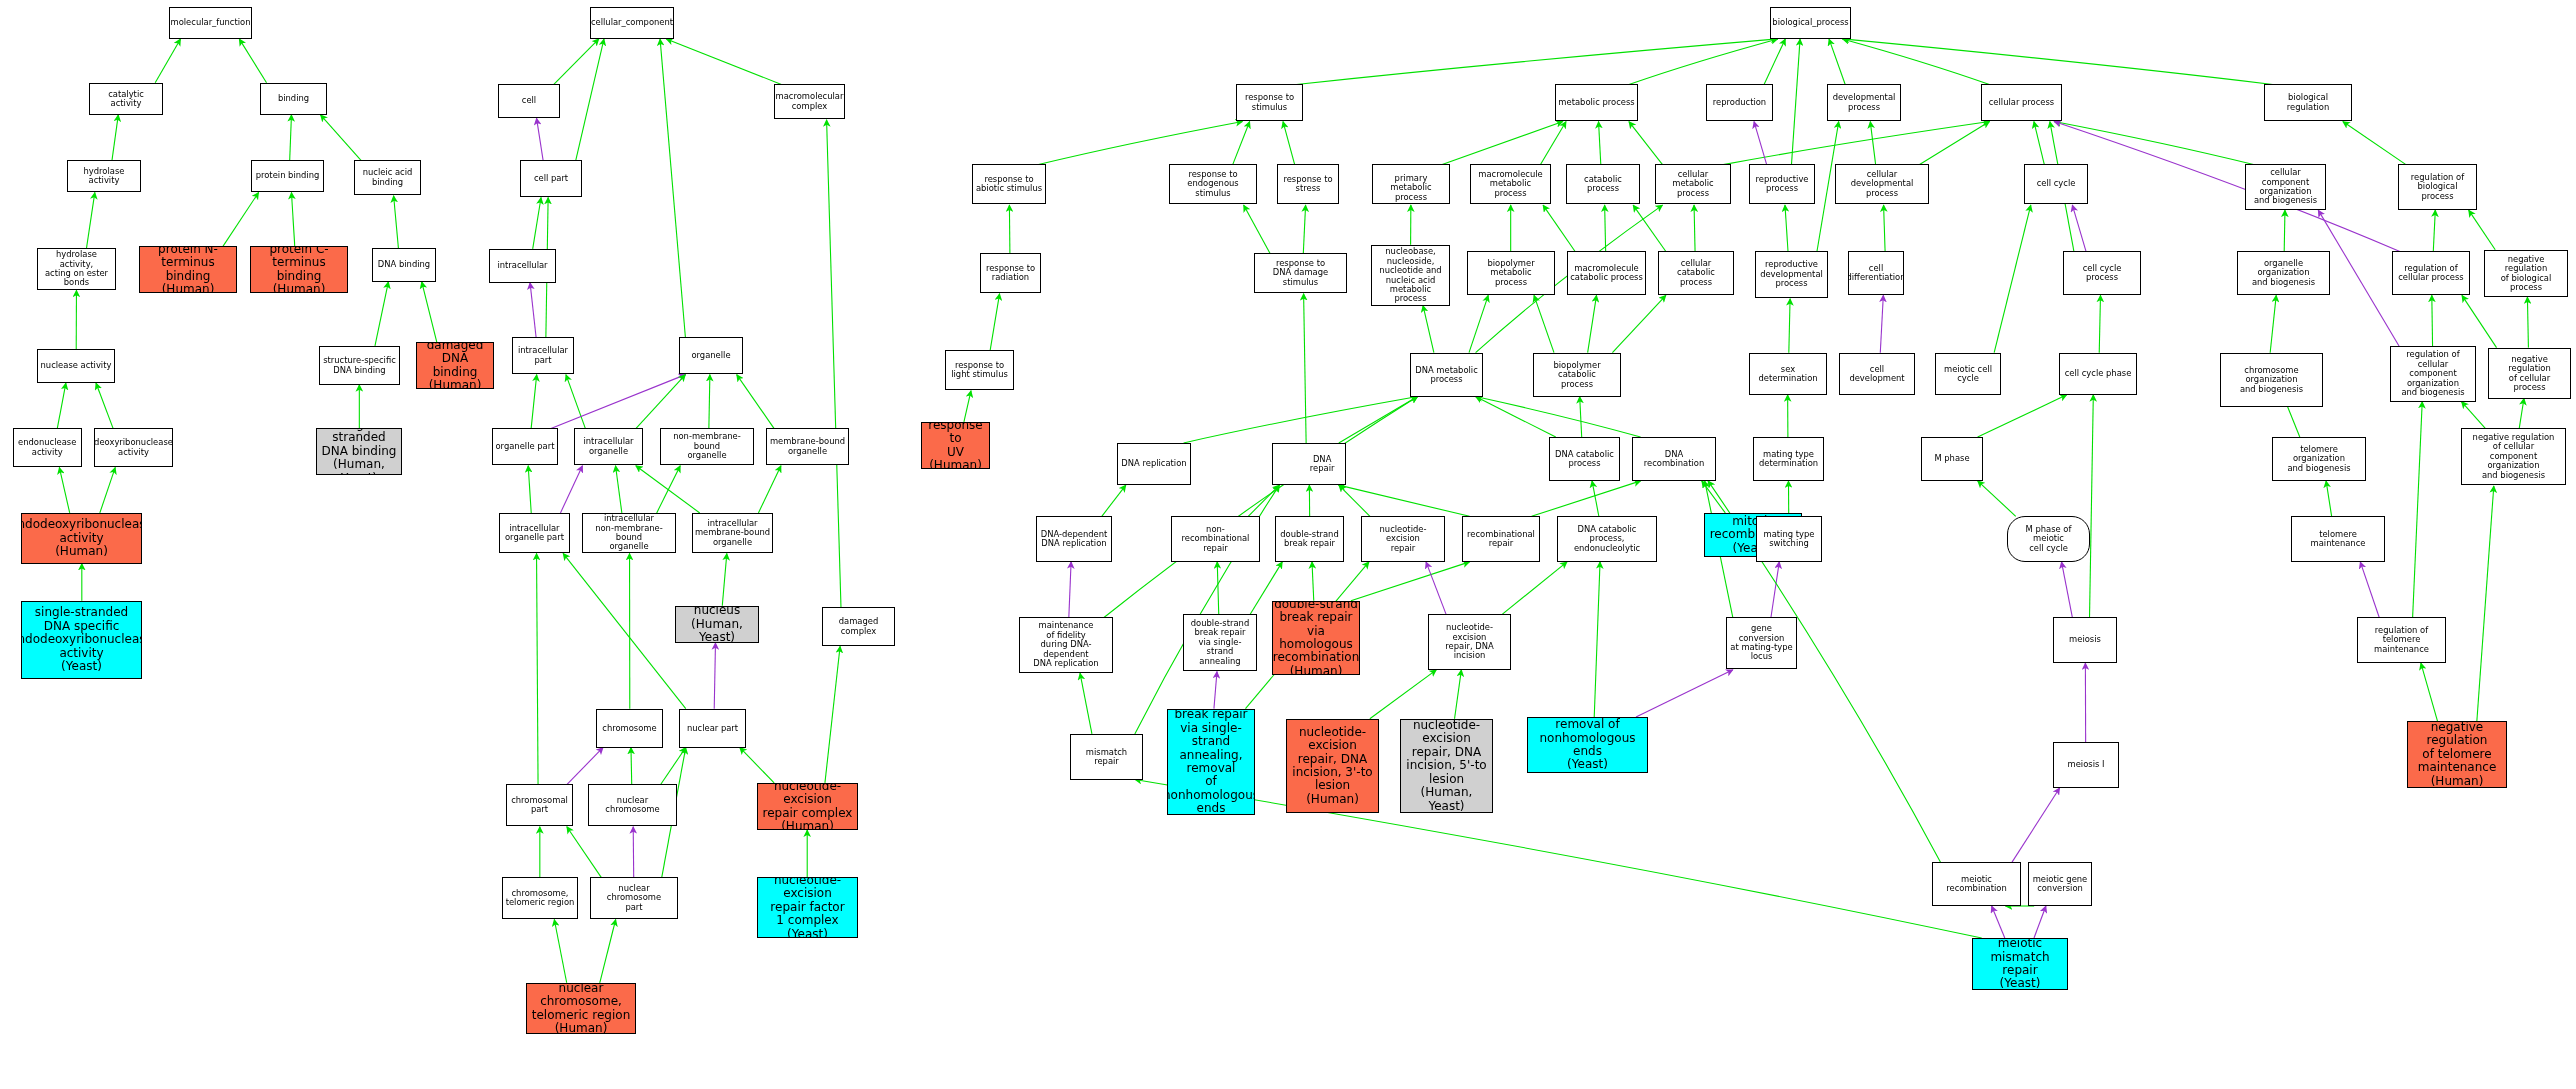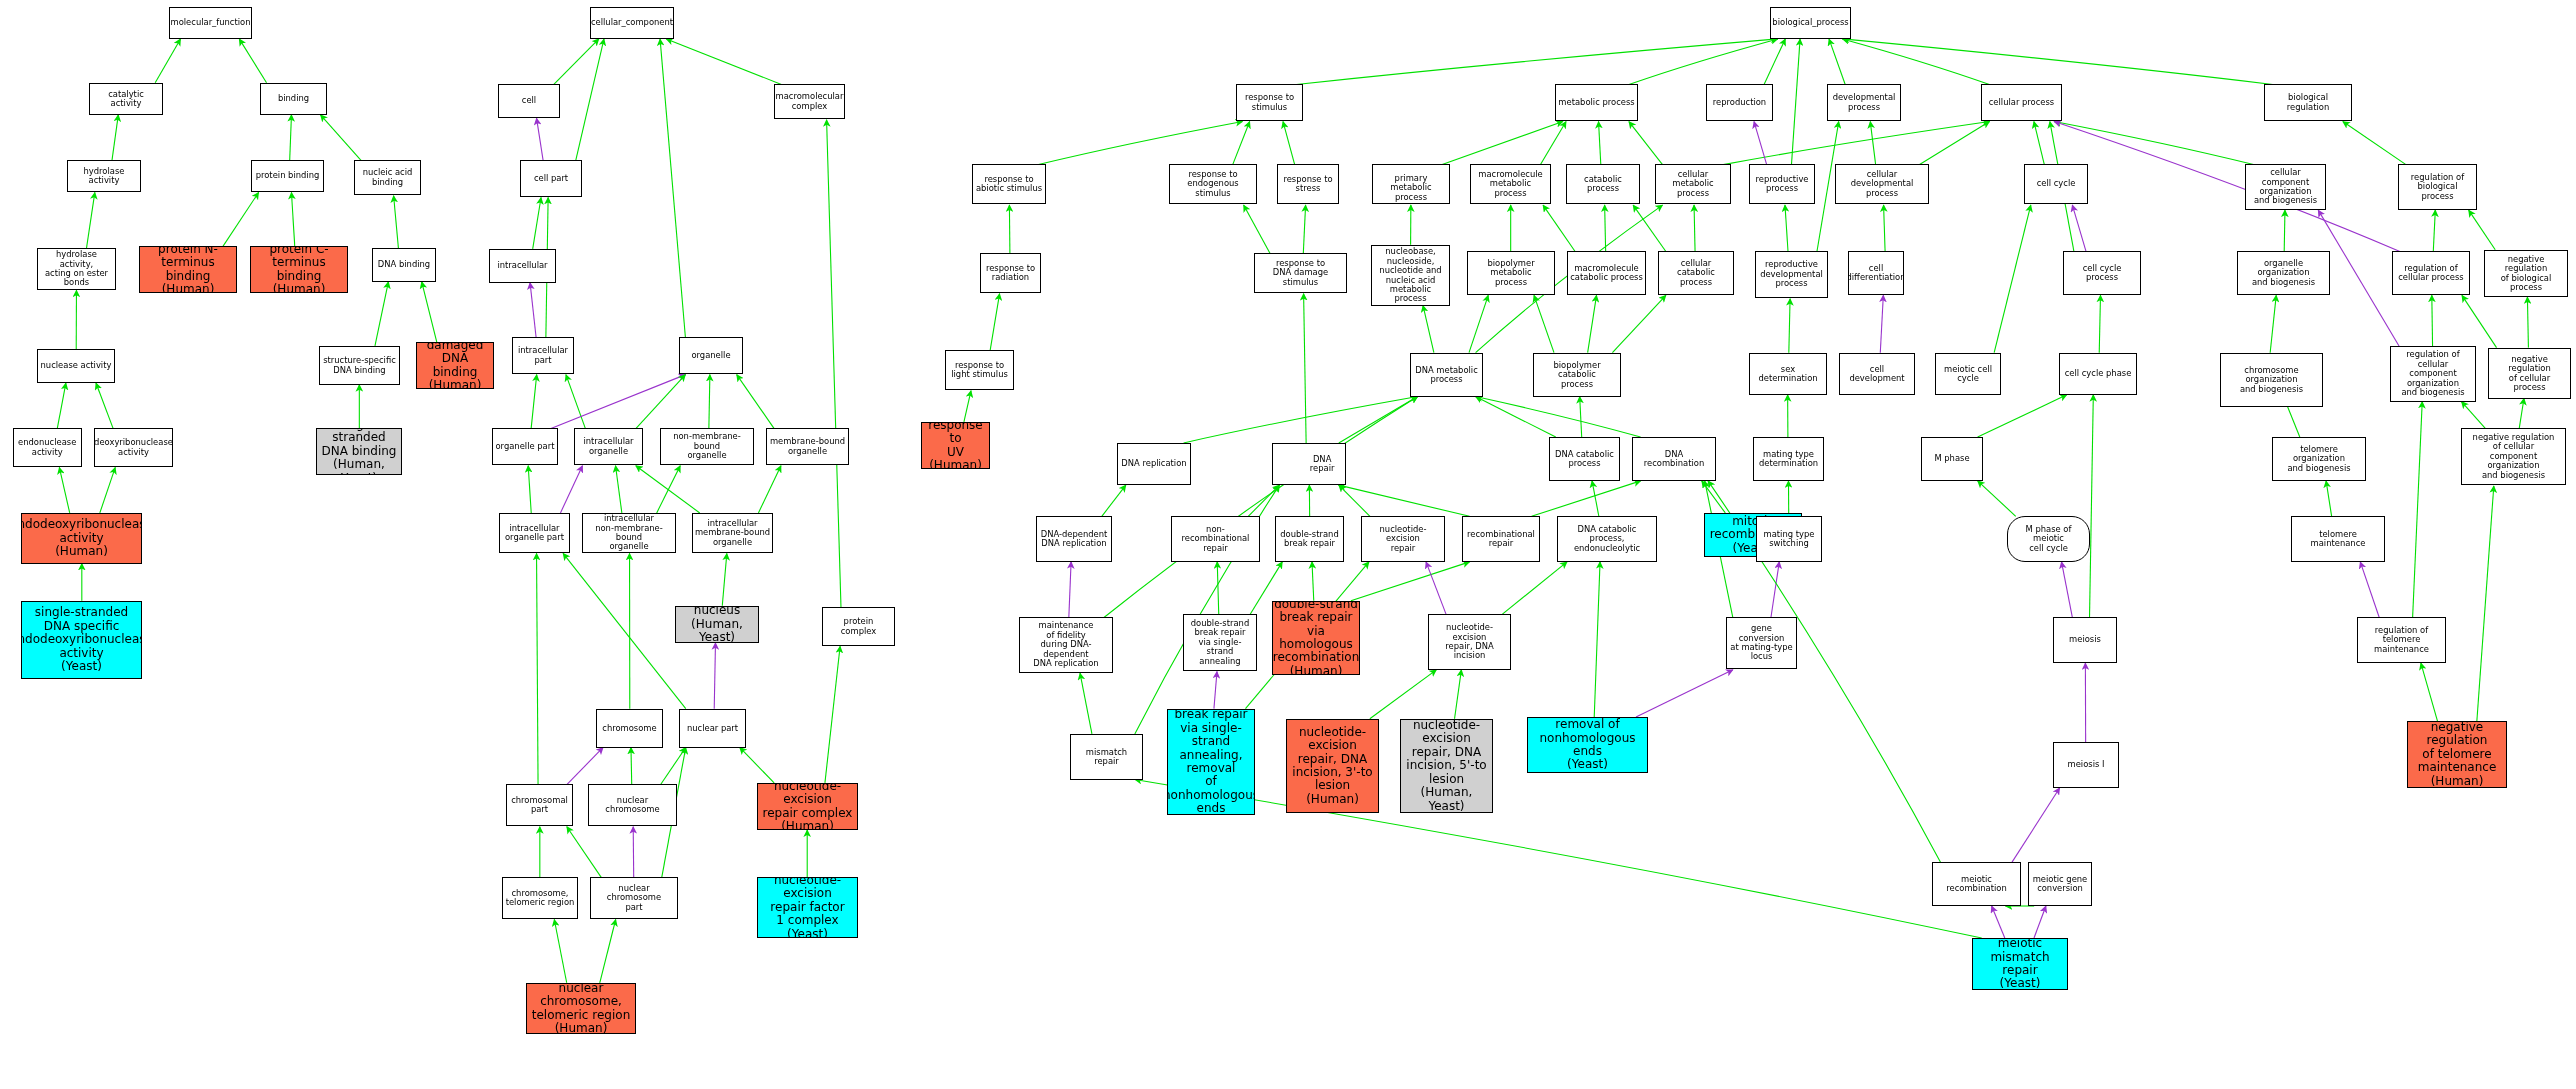--- a/index.html
+++ b/index.html
@@ -323,21 +323,21 @@
       <div class="node n-white sz-s" style="left: 692px; top: 513px; width: 81px; height: 40px;">
         <span>intracellular
 membrane-bound
 organelle</span>
       </div>
       <div class="node n-grey sz-m" style="left: 675px; top: 606px; width: 84px; height: 37px;">
         <span>nucleus
 (Human, Yeast)</span>
       </div>
       <div class="node n-white sz-s" style="left: 822px; top: 607px; width: 73px; height: 39px;">
-        <span>protein complex</span>
+        <span>damaged complex</span>
       </div>
       <div class="node n-white sz-s" style="left: 596px; top: 709px; width: 67px; height: 39px;">
         <span>chromosome</span>
       </div>
       <div class="node n-white sz-s" style="left: 679px; top: 709px; width: 67px; height: 39px;">
         <span>nuclear part</span>
       </div>
       <div class="node n-white sz-s" style="left: 506px; top: 784px; width: 67px; height: 42px;">
         <span>chromosomal
 part</span>

